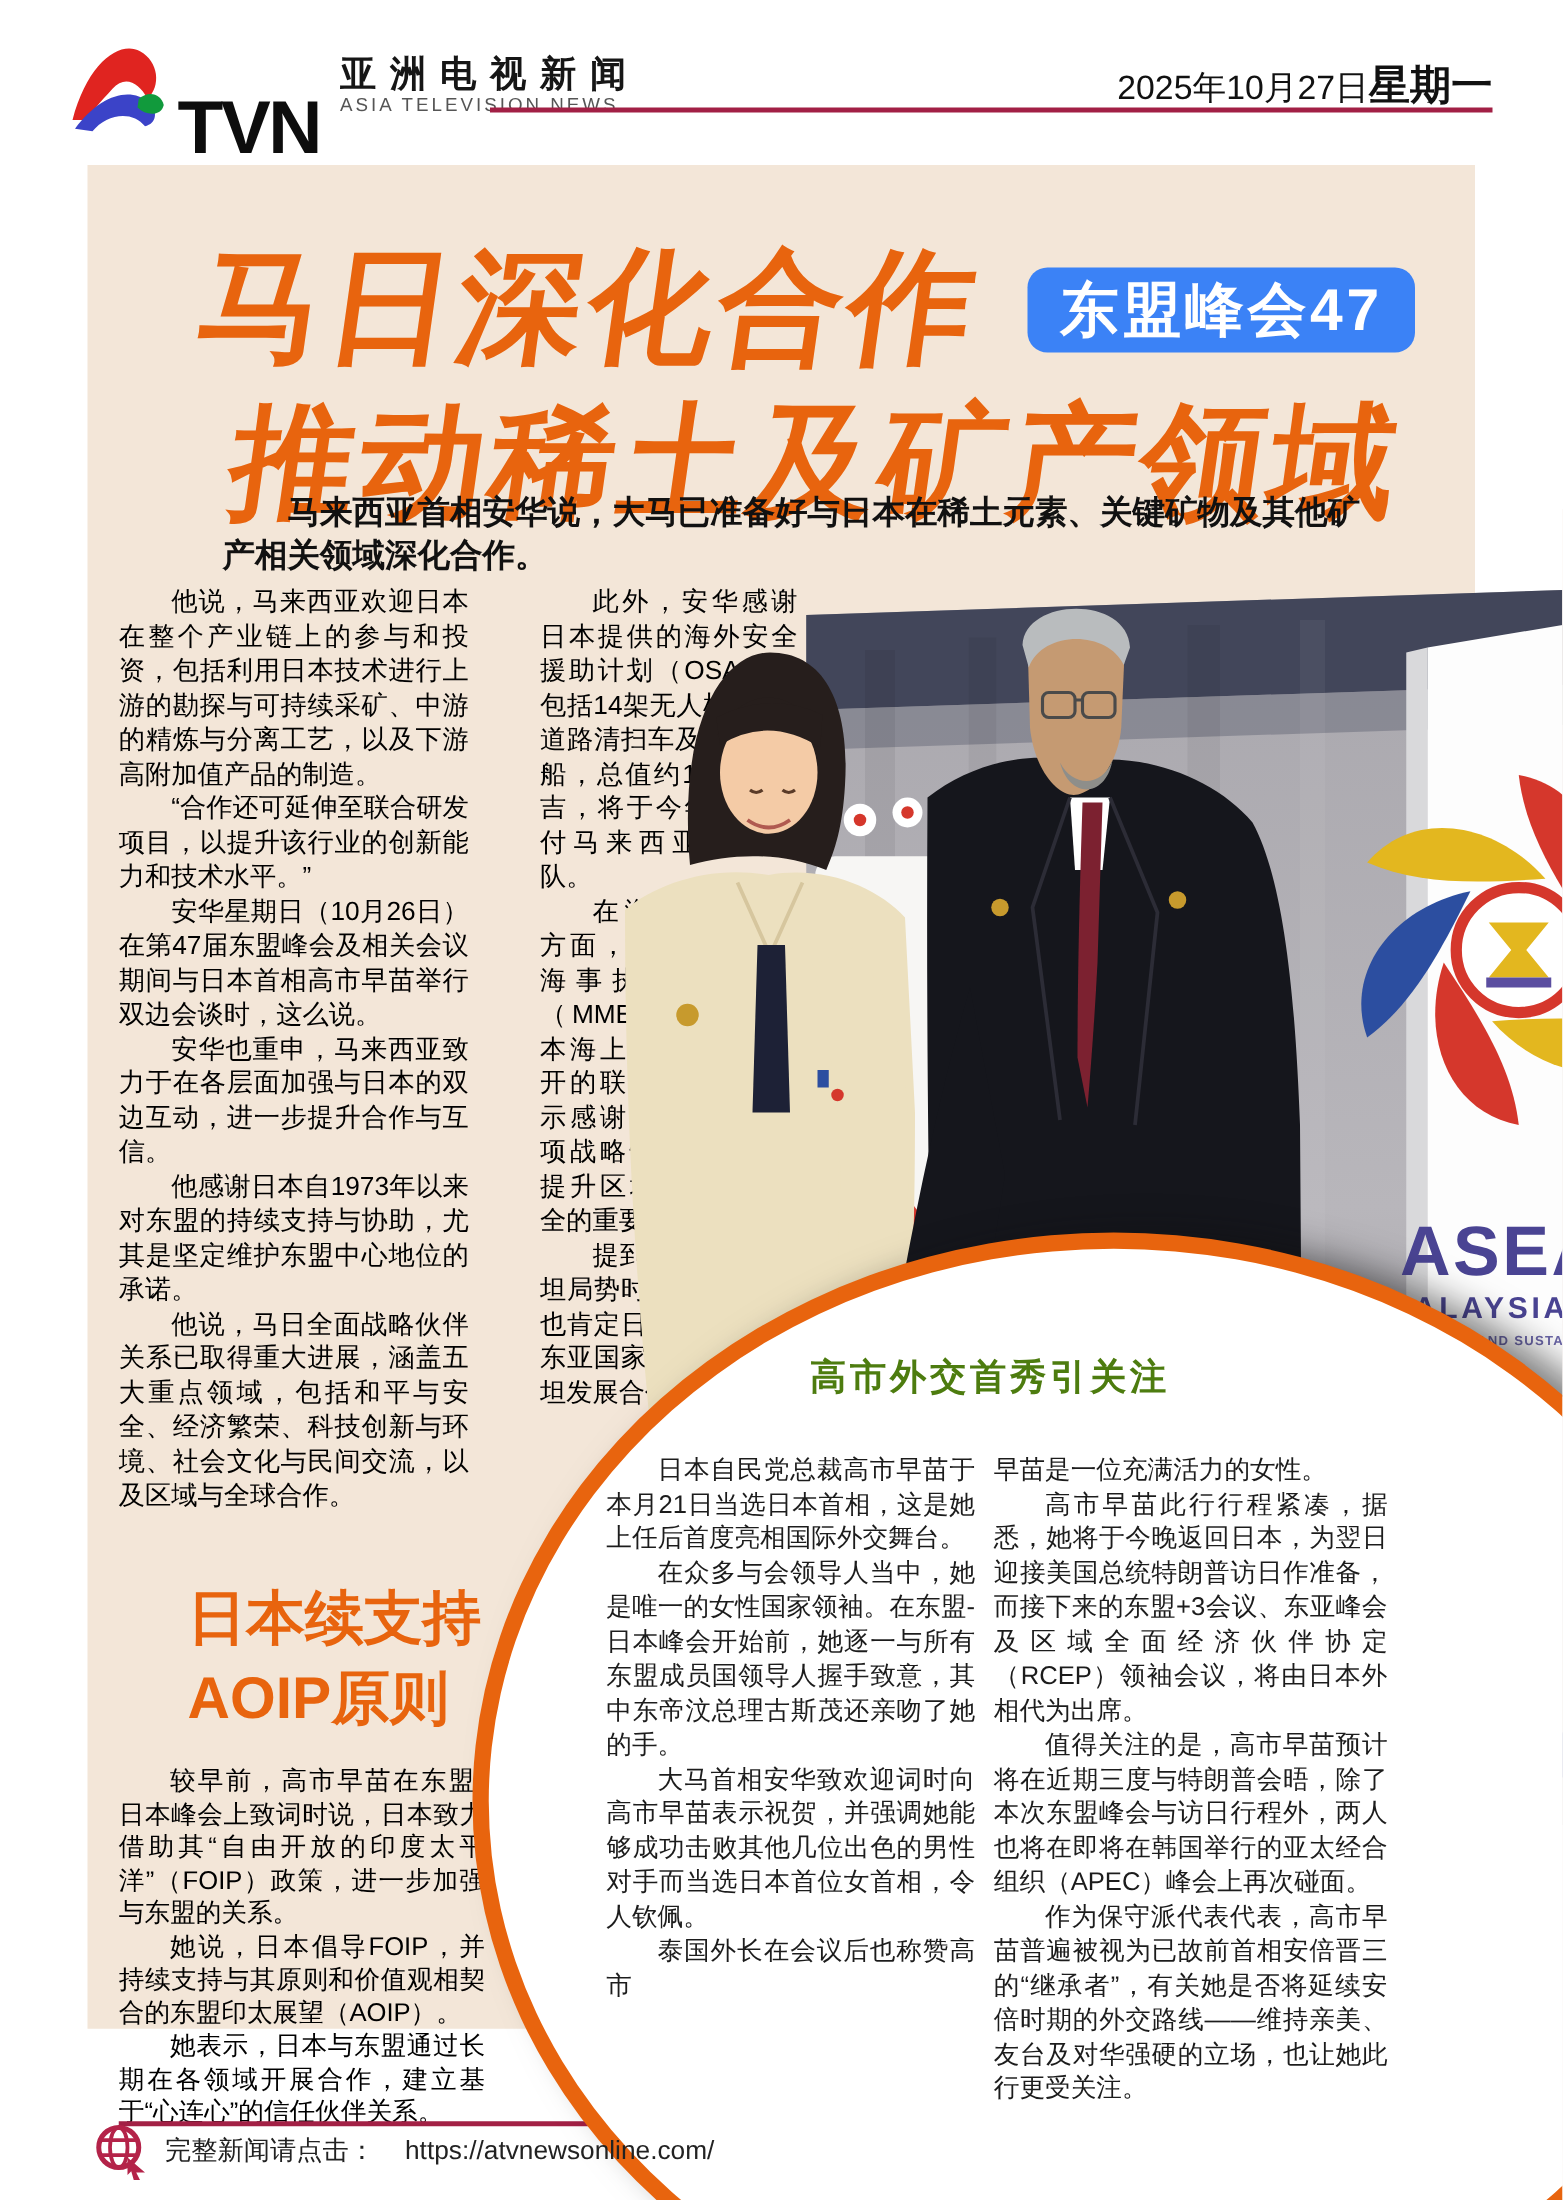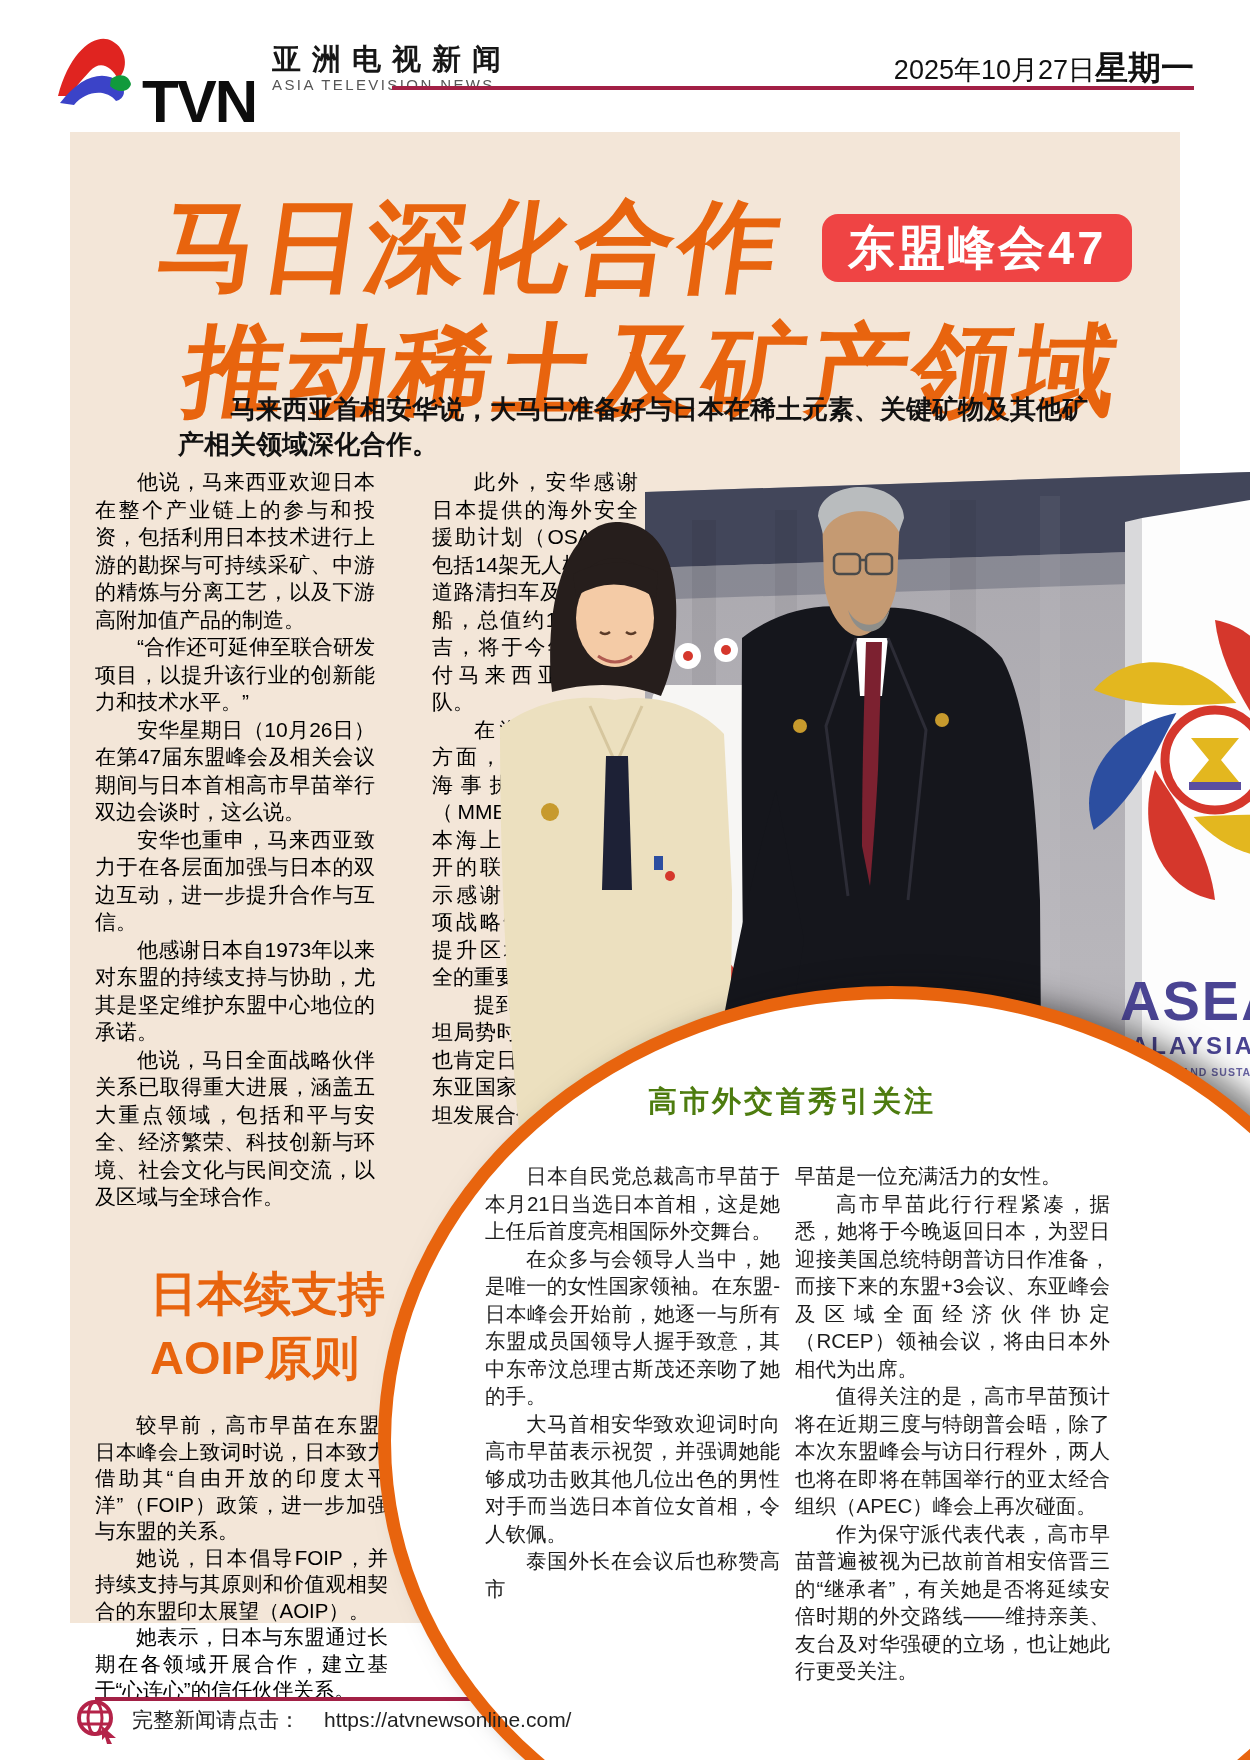--- a/index.html
+++ b/index.html
@@ -16,21 +16,21 @@
   .header-date{position:absolute;top:46px;right:56px;font-size:27px;color:#111;}
   .header-date .weekday{font-size:33px;font-weight:900;}
   .header-rule{position:absolute;left:392px;top:86px;width:802px;height:4px;background:#A22045;}
   
   .beige{position:absolute;left:70px;top:132px;width:1110px;height:1491px;background:#F3E6D8;}
   .headline{position:absolute;font-weight:900;color:#E8640E;line-height:1;
             transform:skewX(-8deg);transform-origin:left bottom;letter-spacing:4px;}
   .headline.l1{left:152px;top:196px;font-size:100px;}
   .headline.l2{left:178px;top:320px;font-size:100px;}
   .badge{position:absolute;left:822px;top:214px;height:68px;line-height:68px;padding:0 26px;
-         background:#ef4444;color:#fff;font-size:47px;font-weight:800;border-radius:16px;
+         background:#3b82f6;color:#fff;font-size:47px;font-weight:800;border-radius:16px;
          letter-spacing:3px;}
   .dek{position:absolute;left:178px;top:392px;width:915px;font-size:26px;font-weight:700;
        line-height:35px;color:#111;text-indent:2em;}
   .col{position:absolute;font-size:21px;line-height:27.5px;text-align:justify;color:#000000;}
   .col p{margin:0;text-indent:2em;}
   .col1a{left:95px;top:468px;width:280px;}
   .aoip{position:absolute;left:150px;top:1262px;font-size:47px;font-weight:900;
         color:#E8640E;line-height:64px;}
   .col1b{left:95px;top:1412px;width:293px;font-size:20.5px;line-height:26.5px;}
   .col2{left:432px;top:468px;width:206px;}

